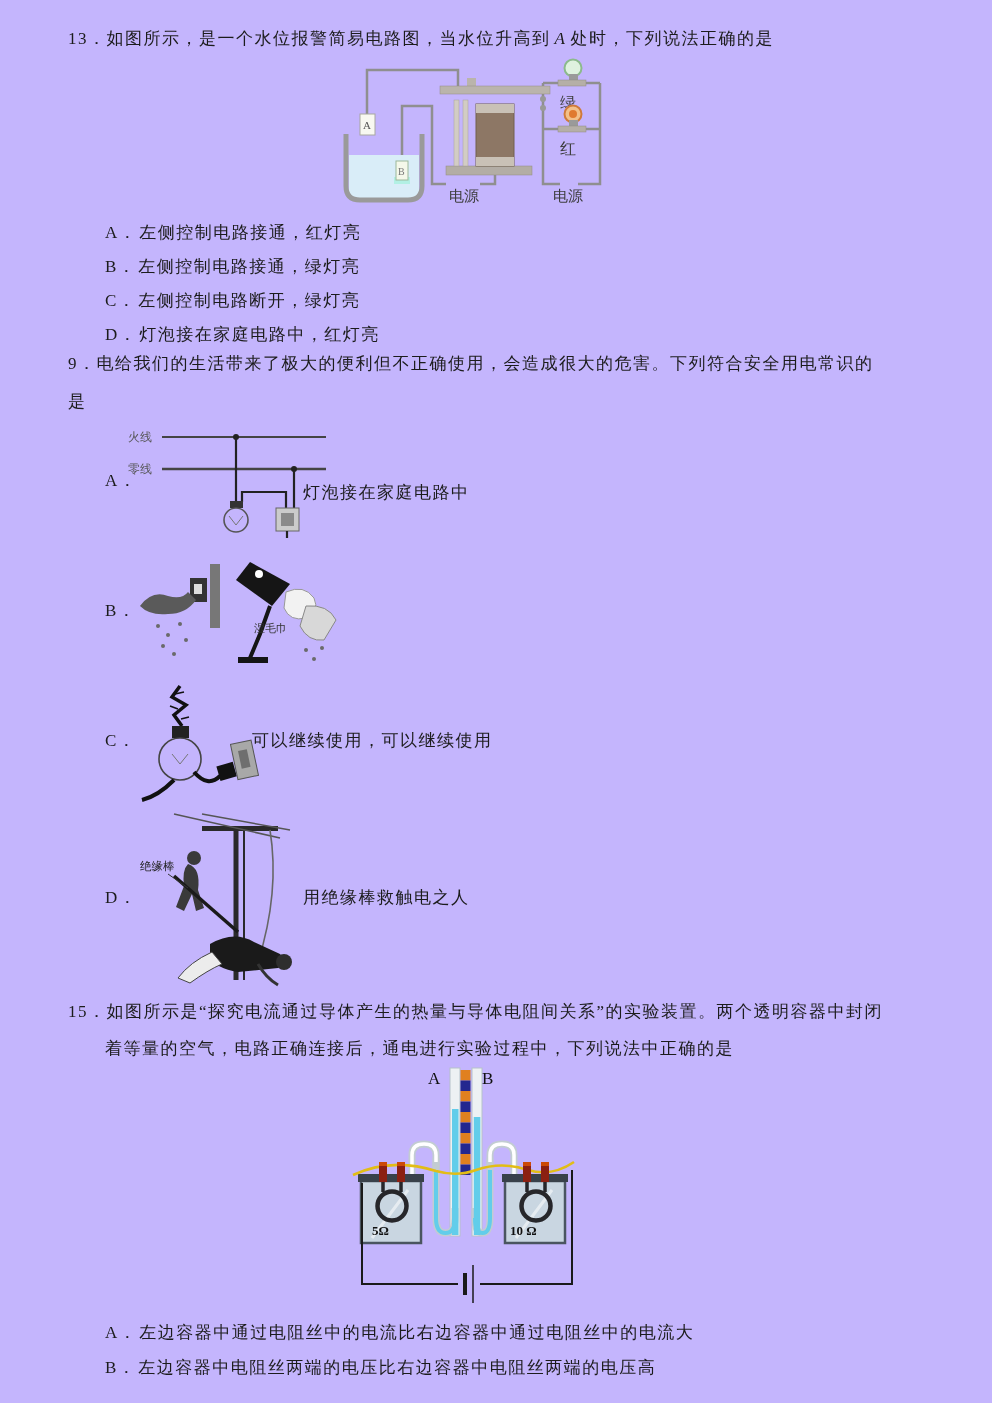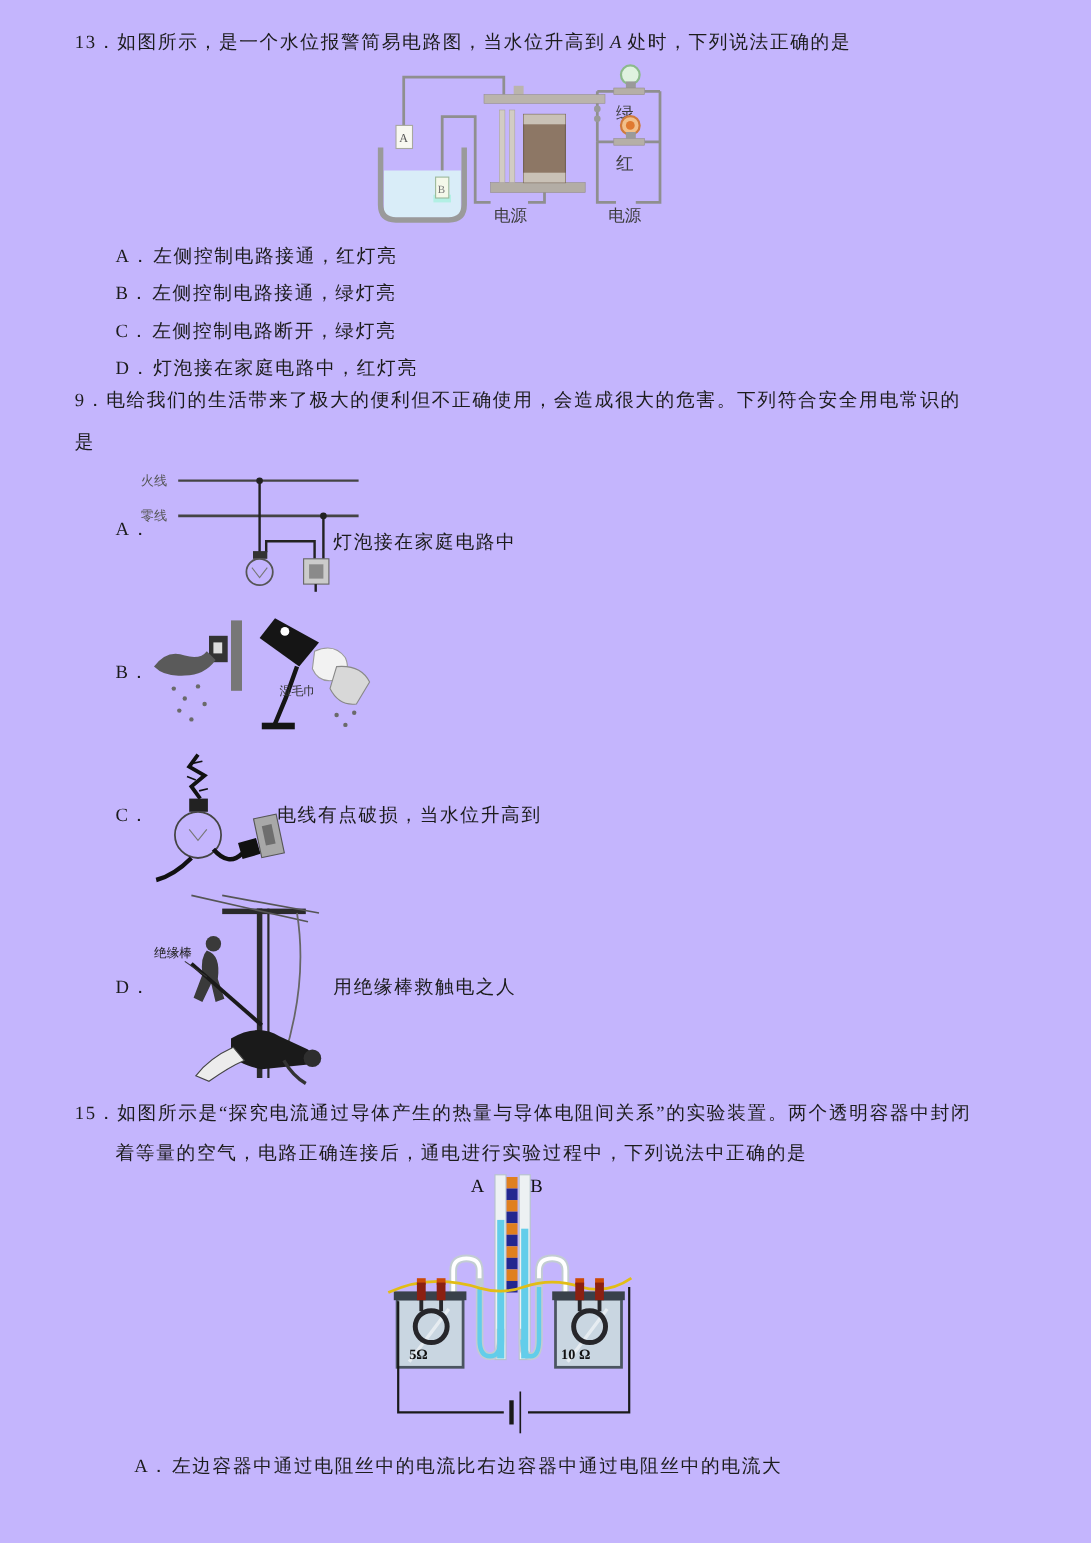--- a/index.html
+++ b/index.html
@@ -127,21 +127,21 @@
     <rect x="38" y="42" width="17" height="12" fill="#222"></rect>
     <circle cx="46" cy="75" r="21" fill="none" stroke="#444" stroke-width="1.6"></circle>
     <path d="M38,70 L46,80 L54,70" fill="none" stroke="#777" stroke-width="1"></path>
     <path d="M60,88 Q74,104 86,92" fill="none" stroke="#111" stroke-width="4"></path>
     <path d="M40,96 Q24,112 8,116" fill="none" stroke="#111" stroke-width="4"></path>
     <rect x="84" y="80" width="17" height="15" fill="#111" transform="rotate(-16 92 87)"></rect>
     <rect x="100" y="58" width="21" height="36" fill="#a8a8a8" stroke="#555" transform="rotate(-12 110 76)"></rect>
     <rect x="106" y="66" width="9" height="18" fill="#6e6e6e" transform="rotate(-12 110 76)"></rect>
   </svg>
   <div class="t" style="left:105px;top:730px">C．</div>
-  <div class="t" style="left:252px;top:730px">电线有点破损，当水位升高到</div>
+  <div class="t" style="left:252px;top:730px">可以继续使用，可以继续使用</div>
 
   <svg style="left:138px;top:812px" width="185" height="180" viewBox="0 0 185 180">
     <line x1="98" y1="14" x2="98" y2="168" stroke="#2a2a2a" stroke-width="5"></line>
     <line x1="106" y1="14" x2="106" y2="168" stroke="#2a2a2a" stroke-width="2"></line>
     <rect x="64" y="14" width="76" height="5" fill="#2a2a2a"></rect>
     <line x1="36" y1="2" x2="142" y2="26" stroke="#555" stroke-width="1.5"></line>
     <line x1="64" y1="2" x2="152" y2="18" stroke="#555" stroke-width="1.5"></line>
     <path d="M132,18 Q142,80 120,150" fill="none" stroke="#666" stroke-width="1.6"></path>
     <circle cx="56" cy="46" r="7" fill="#3a3a3a"></circle>
     <path d="M50,52 Q63,56 60,78 L66,96 L58,99 L54,82 L46,99 L38,95 L46,74 Q44,58 50,52 Z" fill="#3a3a3a"></path>
@@ -220,15 +220,16 @@
 
     <path d="M10,125 V226 H106" fill="none" stroke="#1a1a1a" stroke-width="2"></path>
     <path d="M128,226 H220 V112" fill="none" stroke="#1a1a1a" stroke-width="2"></path>
     <line x1="113" y1="215" x2="113" y2="237" stroke="#1a1a1a" stroke-width="4"></line>
     <line x1="121" y1="207" x2="121" y2="245" stroke="#1a1a1a" stroke-width="1.5"></line>
 
     <text x="76" y="26" font-size="17" class="svgzh" fill="#111">A</text>
     <text x="130" y="26" font-size="17" class="svgzh" fill="#111">B</text>
   </svg>
 
-  <div class="t" style="left:122px;top:1322px"><span class="opt-label">A．</span><span>左边容器中通过电阻丝中的电流比右边容器中通过电阻丝中的电流大</span></div>
+  <div class="t" style="left:105px;top:1322px"><span class="opt-label">A．</span><span>左边容器中通过电阻丝中的电流比右边容器中通过电阻丝中的电流大</span></div>
+  <div class="t" style="left:105px;top:1357px"><span class="opt-label">B．</span><span>左边容器中电阻丝两端的电压比右边容器中电阻丝两端的电压高</span></div>
 
 </div>
 
 </body></html>

